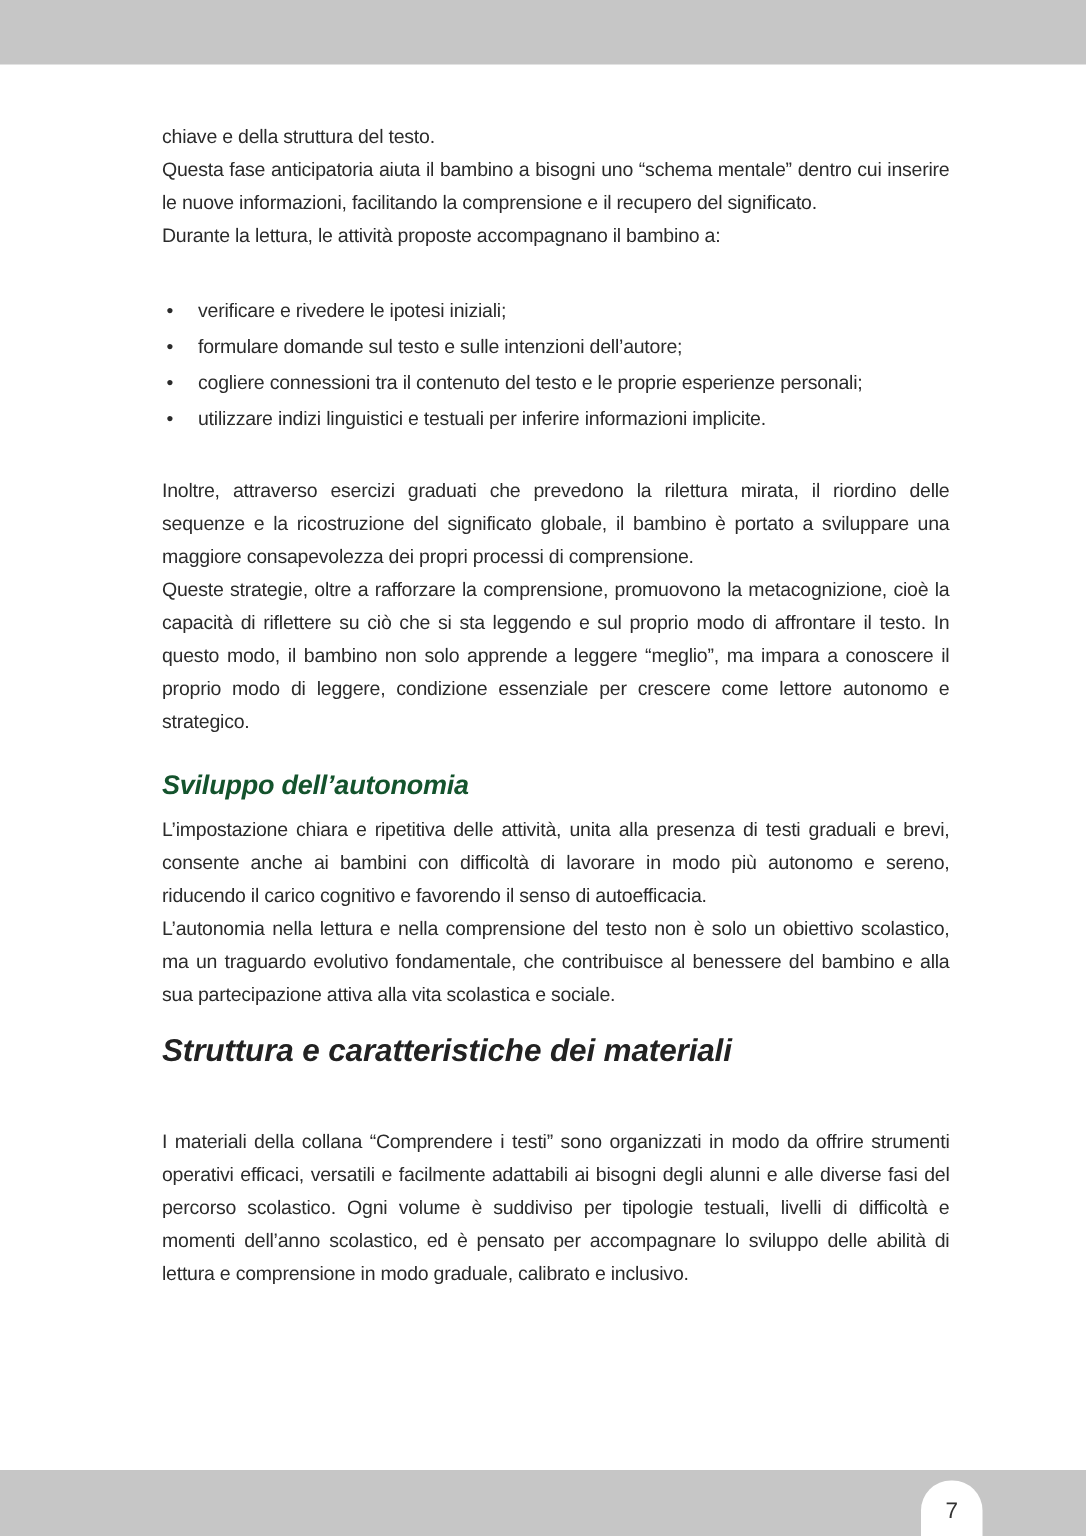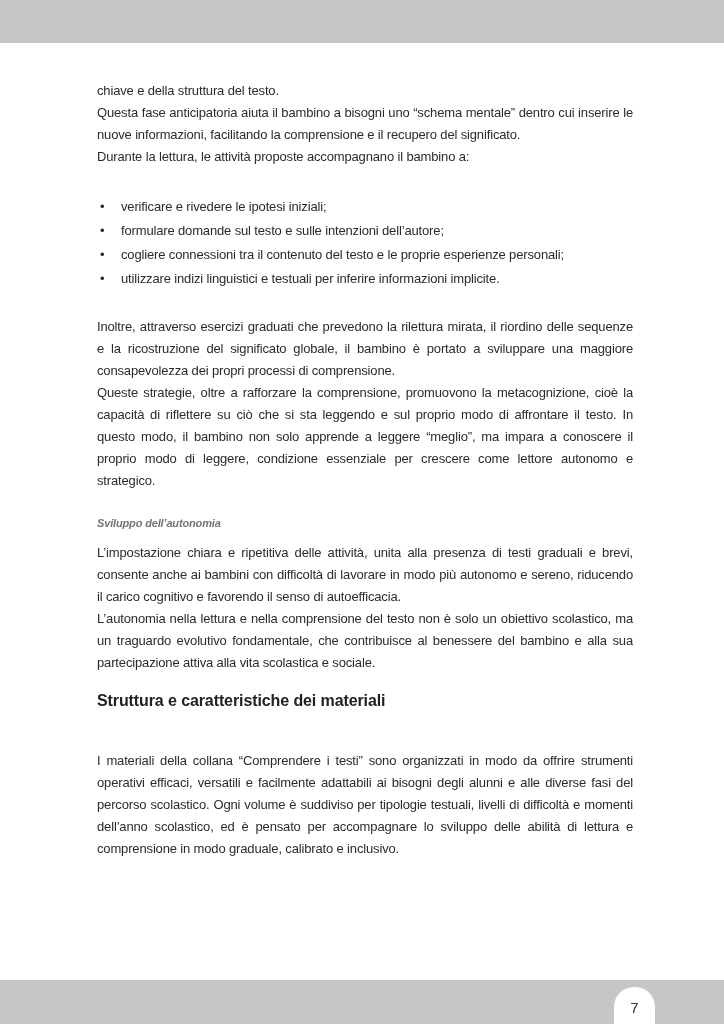--- a/index.html
+++ b/index.html
@@ -18,21 +18,21 @@
     position: absolute;
     left: 0;
     width: 100%;
     background: #c6c6c6;
   }
   .band-top { top: 0; height: 43px; }
   .band-bottom { bottom: 0; height: 44px; }
   .content {
     position: absolute;
     top: 80px;
-    left: 97px;
+    left: 108px;
     right: 91px;
     color: #2b2b2b;
     font-size: 13px;
     letter-spacing: -0.15px;
     line-height: 22px;
   }
   .body-par { margin: 0; }
   .just { text-align: justify; }
   ul.bullets {
     list-style: none;
@@ -45,34 +45,35 @@
     padding-left: 24px;
   }
   ul.bullets .marker {
     position: absolute;
     left: 3px;
     top: 0;
   }
   .gap-top { margin-top: 25px; }
   .sub-heading {
     margin: 20px 0 0 0;
-    font-size: 11px;
+    font-size: 18px;
     font-style: italic;
     font-weight: bold;
     line-height: 22px;
-    color: #737373;
+    color: #14532d;
   }
   .sub-gap { margin-top: 8px; }
   .section-heading {
     margin: 14px 0 0 0;
-    font-size: 16px;
+    font-size: 21px;
     font-weight: bold;
     letter-spacing: -0.1px;
     line-height: 26px;
     color: #222222;
+    font-style: italic;
   }
   .materials-gap { margin-top: 36px; }
   .page-tab {
     position: absolute;
     right: 69px;
     bottom: 0;
     width: 41px;
     height: 37px;
     background: #ffffff;
     border-radius: 20px 20px 0 0;

